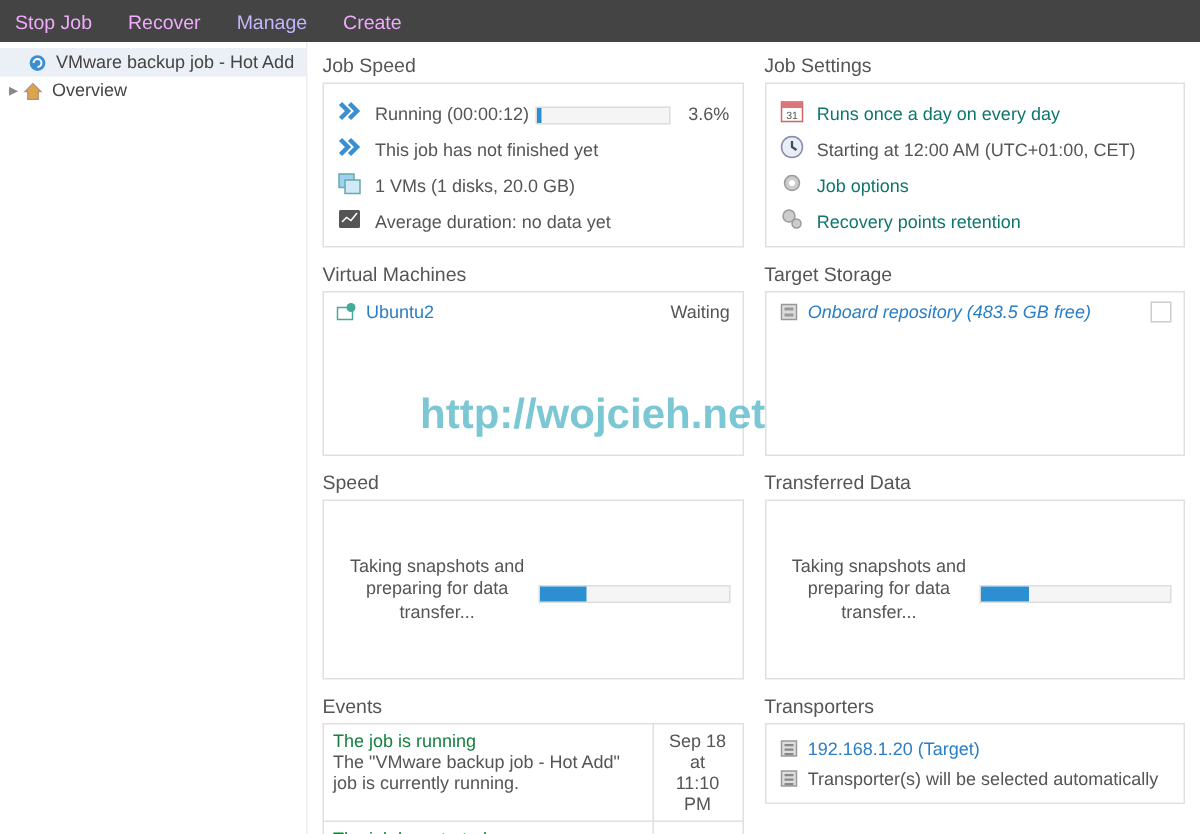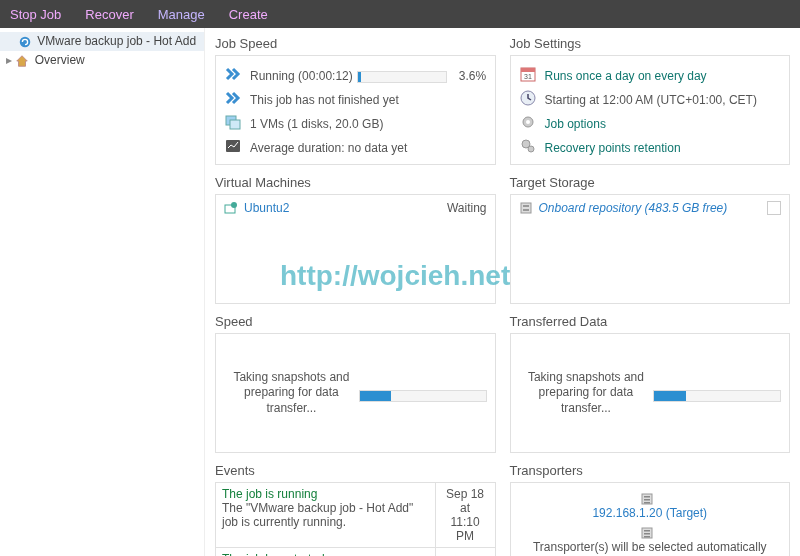--- a/index.html
+++ b/index.html
@@ -22,21 +22,21 @@
   .vm-panel { height: 110px; position: relative; }
   .vm-row { display: flex; justify-content: space-between; align-items: center; font-size: 12px; gap: 32px; }
   .vm-row .left { display: flex; align-items: center; }
   .vm-row .icon { width: 14px; height: 14px; margin-right: 6px; }
   .vm-row a { color: #2a7ec5; text-decoration: none; }
   .storage-row { display: flex; justify-content: space-between; align-items: center; font-size: 12px; }
   .storage-row .left { display: flex; align-items: center; }
   .storage-row .icon { width: 14px; height: 14px; margin-right: 6px; }
   .storage-row a { color: #2a7ec5; text-decoration: none; font-style: italic; }
   .checkbox { width: 14px; height: 14px; border: 1px solid #ccc; background: #fff; }
-  .ts-row { display: flex; align-items: center; font-size: 12px; flex-direction: column; }
+  .ts-row { display: flex; align-items: center; font-size: 12px; }
   .ts-row .icon { width: 14px; height: 14px; margin-right: 6px; }
   .ts-row a { color: #2a7ec5; text-decoration: none; }
   .progress-panel { height: 120px; display: flex; flex-direction: row; align-items: center; justify-content: center; }
   .progress-text { text-align: center; font-size: 12px; color: #555; line-height: 1.3; }
   .progress-bar { width: 140px; height: 12px; background: #f5f5f5; border: 1px solid #ddd; margin-top: 6px; position: relative; }
   .progress-fill { height: 100%; background: #2c8fd1; }
   .inline-bar { display: inline-block; width: 90px; height: 12px; background: #f5f5f5; border: 1px solid #ddd; vertical-align: middle; position: relative; margin-left: 4px; }
   .inline-bar .fill { position: absolute; left: 0; top: 0; bottom: 0; width: 4%; background: #2c8fd1; }
   .events-table { border: 1px solid #e0e0e0; width: 100%; border-collapse: collapse; font-size: 12px; }
   .events-table td { border: 1px solid #e0e0e0; padding: 4px 6px; vertical-align: top; }

